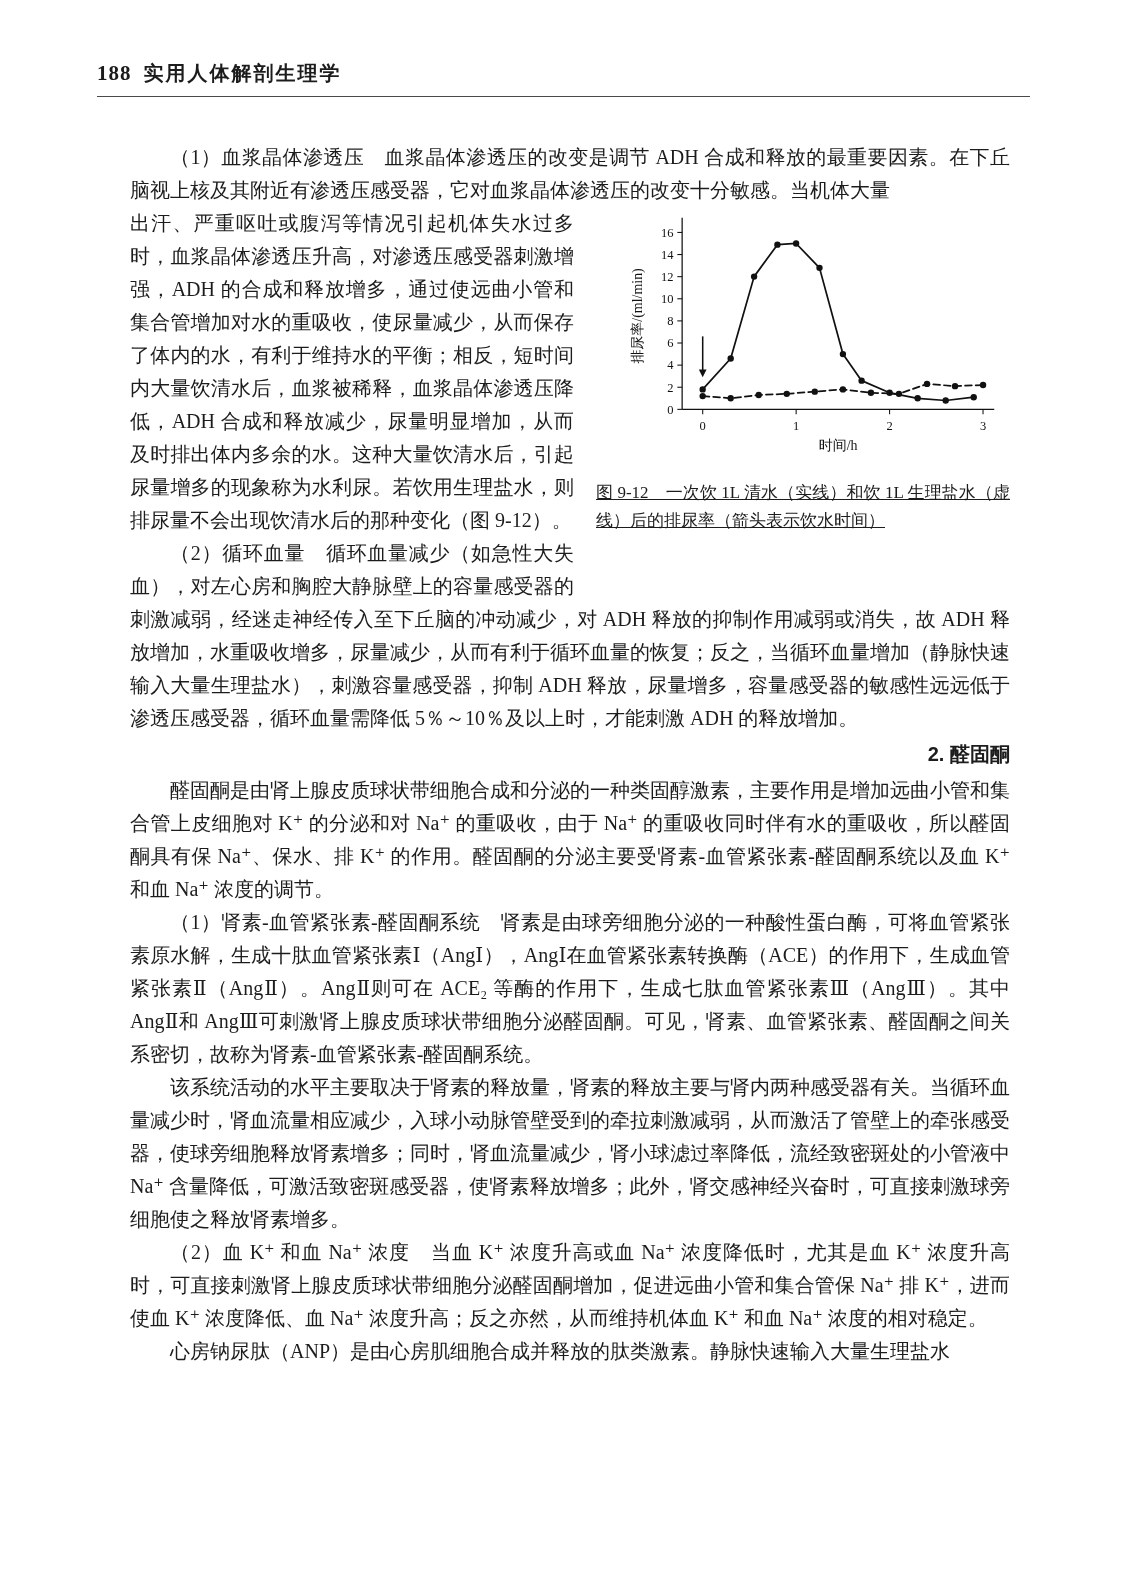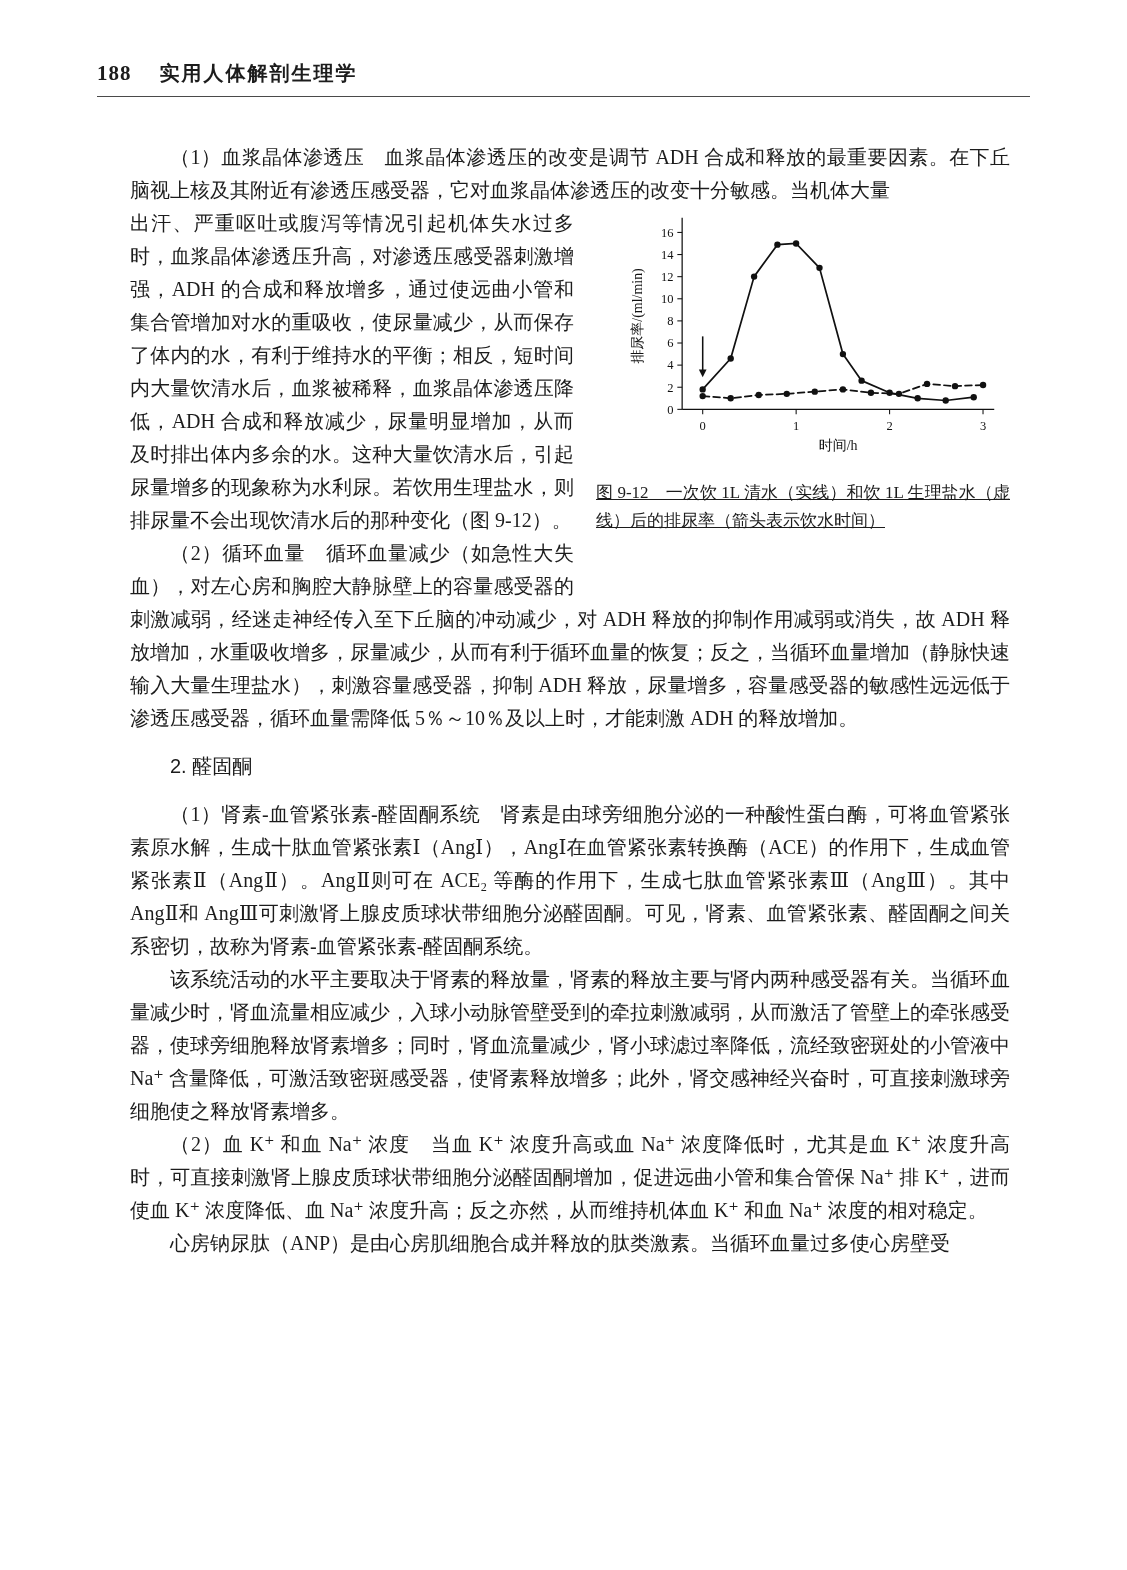--- a/index.html
+++ b/index.html
@@ -14,21 +14,21 @@
     min-height:1570px;
     box-sizing:border-box;
     padding-top:60px;
     background:#fff;
   }
   
   .running-head{
     margin:0 97px;
     display:flex;
     align-items:baseline;
-    gap:28px;
+    gap:12px;
     padding-bottom:9px;
     border-bottom:1.6px solid #4a4a4a;
   }
   .running-head .pagenum{
     font-size:21px;
     letter-spacing:1px;
     font-weight:600;
   }
   .running-head .booktitle{
     font-size:20px;
@@ -38,27 +38,27 @@
   
   main{
     margin:44px 117px 0 130px;
     font-size:20px;
     line-height:33px;
     text-align:justify;
   }
   main p{margin:0;text-indent:2em;}
   main p.cont{text-indent:0;}
   .sect-heading{
-    margin:15px 0;
+    margin:3px 0;
     padding-left:2em;
     font-family:"Liberation Sans","DejaVu Sans",sans-serif;
-    font-weight:400;
+    font-weight:700;
     font-size:20px;
     line-height:33px;
-    text-align:left;
+    text-align:right;
   }
   
   figure.fig{
     float:right;
     width:414px;
     margin:2px 0 38px 22px;
     padding:0;
   }
   figure.fig svg{
     display:block;
@@ -153,25 +153,26 @@
         </svg>
         <figcaption>图 9-12　一次饮 1L 清水（实线）和饮 1L 生理盐水（虚线）后的排尿率（箭头表示饮水时间）</figcaption>
       </figure>
       <span>出汗、严重呕吐或腹泻等情况引起机体失水过多时，血浆晶体渗透压升高，对渗透压感受器刺激增强，ADH 的合成和释放增多，通过使远曲小管和集合管增加对水的重吸收，使尿量减少，从而保存了体内的水，有利于维持水的平衡；相反，短时间内大量饮清水后，血浆被稀释，血浆晶体渗透压降低，ADH 合成和释放减少，尿量明显增加，从而及时排出体内多余的水。这种大量饮清水后，引起尿量增多的现象称为水利尿。若饮用生理盐水，则排尿量不会出现饮清水后的那种变化（图 9-12）。</span>
     <p></p>
 
     <p>（2）循环血量　循环血量减少（如急性大失血），对左心房和胸腔大静脉壁上的容量感受器的刺激减弱，经迷走神经传入至下丘脑的冲动减少，对 ADH 释放的抑制作用减弱或消失，故 ADH 释放增加，水重吸收增多，尿量减少，从而有利于循环血量的恢复；反之，当循环血量增加（静脉快速输入大量生理盐水），刺激容量感受器，抑制 ADH 释放，尿量增多，容量感受器的敏感性远远低于渗透压感受器，循环血量需降低 5％～10％及以上时，才能刺激 ADH 的释放增加。</p>
 
     <div class="sect-heading">2. 醛固酮</div>
 
+    <p>醛固酮是由肾上腺皮质球状带细胞合成和分泌的一种类固醇激素，主要作用是增加远曲小管和集合管上皮细胞对 K⁺ 的分泌和对 Na⁺ 的重吸收，由于 Na⁺ 的重吸收同时伴有水的重吸收，所以醛固酮具有保 Na⁺、保水、排 K⁺ 的作用。醛固酮的分泌主要受肾素-血管紧张素-醛固酮系统以及血 K⁺ 和血 Na⁺ 浓度的调节。</p>
 
     <p>（1）肾素-血管紧张素-醛固酮系统　肾素是由球旁细胞分泌的一种酸性蛋白酶，可将血管紧张素原水解，生成十肽血管紧张素Ⅰ（AngⅠ），AngⅠ在血管紧张素转换酶（ACE）的作用下，生成血管紧张素Ⅱ（AngⅡ）。AngⅡ则可在 ACE₂ 等酶的作用下，生成七肽血管紧张素Ⅲ（AngⅢ）。其中 AngⅡ和 AngⅢ可刺激肾上腺皮质球状带细胞分泌醛固酮。可见，肾素、血管紧张素、醛固酮之间关系密切，故称为肾素-血管紧张素-醛固酮系统。</p>
 
     <p>该系统活动的水平主要取决于肾素的释放量，肾素的释放主要与肾内两种感受器有关。当循环血量减少时，肾血流量相应减少，入球小动脉管壁受到的牵拉刺激减弱，从而激活了管壁上的牵张感受器，使球旁细胞释放肾素增多；同时，肾血流量减少，肾小球滤过率降低，流经致密斑处的小管液中 Na⁺ 含量降低，可激活致密斑感受器，使肾素释放增多；此外，肾交感神经兴奋时，可直接刺激球旁细胞使之释放肾素增多。</p>
 
     <p>（2）血 K⁺ 和血 Na⁺ 浓度　当血 K⁺ 浓度升高或血 Na⁺ 浓度降低时，尤其是血 K⁺ 浓度升高时，可直接刺激肾上腺皮质球状带细胞分泌醛固酮增加，促进远曲小管和集合管保 Na⁺ 排 K⁺，进而使血 K⁺ 浓度降低、血 Na⁺ 浓度升高；反之亦然，从而维持机体血 K⁺ 和血 Na⁺ 浓度的相对稳定。</p>
 
 
-    <p>心房钠尿肽（ANP）是由心房肌细胞合成并释放的肽类激素。当循环血量过多使心房壁受</p>
+    <p>心房钠尿肽（ANP）是由心房肌细胞合成并释放的肽类激素。静脉快速输入大量生理盐水</p>
 
     <div class="clearfix"></div>
   </main>
 </div>
 
 </body></html>

